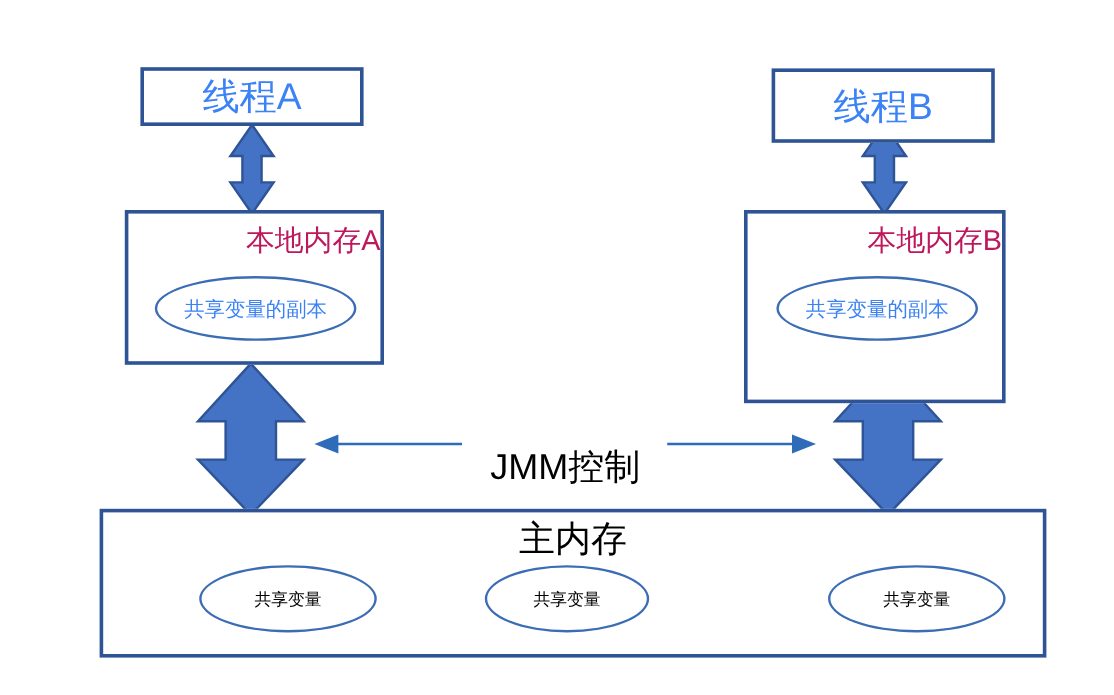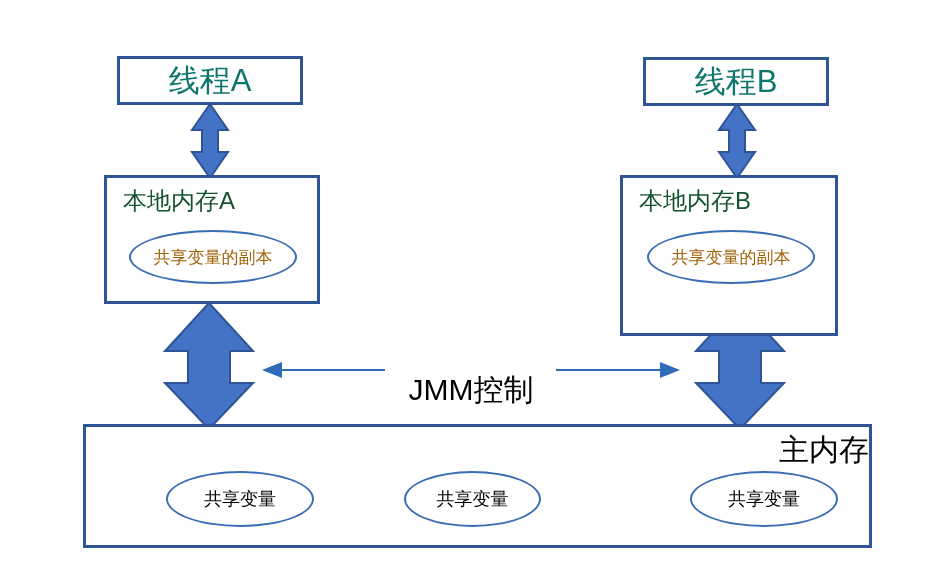--- a/index.html
+++ b/index.html
@@ -30,63 +30,63 @@
   }
   .thread-box {
     display: flex;
     align-items: center;
     justify-content: center;
   }
   .thread-label {
     font-size: 31px;
     line-height: 1;
     letter-spacing: 0px;
-    color: #0f766e;
+    color: #3b82f6;
     white-space: nowrap;
   }
   .mem-box {
     display: block;
   }
   .mem-title {
     position: absolute;
     left: 16px;
     right: 0;
     top: 10px;
-    text-align: left;
+    text-align: right;
     font-size: 24px;
     line-height: 1.1;
-    color: #14532d;
+    color: #be185d;
     white-space: nowrap;
   }
   .ellipse {
     position: absolute;
     box-sizing: border-box;
     border: 2.5px solid #3B6DB5;
     border-radius: 50%;
     background: transparent;
     display: flex;
     align-items: center;
     justify-content: center;
   }
   .ellipse-label {
     font-size: 17px;
     line-height: 1;
-    color: #a16207;
+    color: #3b82f6;
     white-space: nowrap;
   }
   .main-title {
     position: absolute;
-    text-align: right;
+    text-align: center;
     font-size: 30px;
     line-height: 1;
     color: #000000;
     white-space: nowrap;
   }
   .var-label {
-    font-size: 18px;
+    font-size: 14px;
     line-height: 1;
     color: #000000;
     white-space: nowrap;
   }
   .jmm-label {
     position: absolute;
     font-size: 30px;
     line-height: 1;
     color: #000000;
     white-space: nowrap;
@@ -133,21 +133,21 @@
     <g>
       <line x1="556" y1="370" x2="662" y2="370" stroke="#2E6BB8" stroke-width="2.2"></line>
       <polygon points="680,370 660,362 660,378" fill="#2E6BB8"></polygon>
     </g>
   </svg>
 
   <div class="box thread-box" style="left:117px; top:56px; width:186px; height:49px;">
     <span class="thread-label">线程A</span>
   </div>
 
-  <div class="box thread-box" style="left:643px; top:57px; width:186px; height:49px;">
+  <div class="box thread-box" style="left:643px; top:57px; width:186px; height:62px;">
     <span class="thread-label">线程B</span>
   </div>
 
   <div class="box mem-box" style="left:104px; top:175px; width:216px; height:129px;">
     <div class="mem-title">本地内存A</div>
     <div class="ellipse" style="left:22px; top:52px; width:168px; height:54px;">
       <span class="ellipse-label">共享变量的副本</span>
     </div>
   </div>
 

